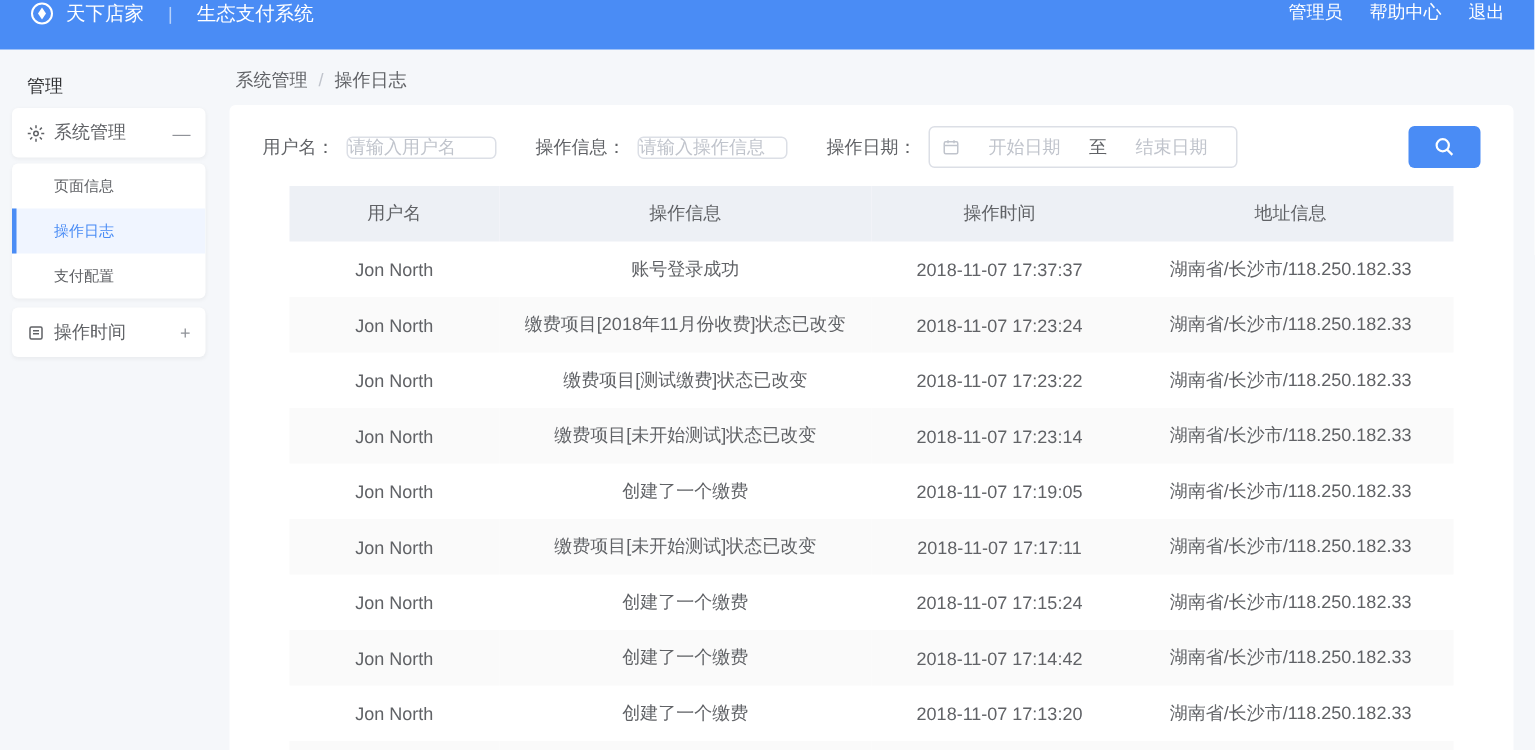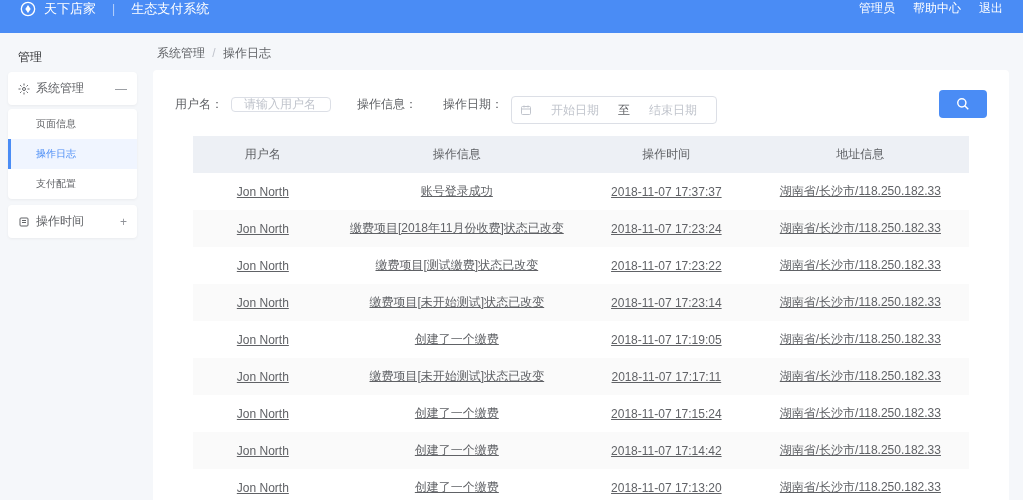--- a/index.html
+++ b/index.html
@@ -26,32 +26,32 @@
     .sidebar-item.active { border-left: 3px solid #4a8cf5; background: #f0f5ff; color: #4a8cf5; padding-left: 25px; }
     
     .main { flex: 1; padding: 12px 14px 20px 8px; }
     .breadcrumb { font-size: 12px; color: #606266; margin-bottom: 8px; padding-left: 4px; }
     .breadcrumb-sep { margin: 0 4px; color: #c0c4cc; }
     
     .content-card { background: #fff; border-radius: 4px; padding: 14px 22px 14px 22px; }
     
     .filter-row { display: flex; align-items: center; gap: 8px; margin-bottom: 12px; }
     .filter-label { font-size: 12px; color: #606266; white-space: nowrap; }
-    .filter-input { height: 15px; border: 1px solid #dcdfe6; border-radius: 4px; padding: 0 12px; font-size: 12px; color: #606266; }
+    .filter-input { height: 15px; border: 1px solid #dcdfe6; border-radius: 4px; padding: 0 0; font-size: 12px; color: #606266; }
     .filter-input::placeholder { color: #c0c4cc; }
-    .date-group { display: inline-flex; align-items: center; border: 1px solid #dcdfe6; border-radius: 4px; height: 28px; padding: 0 8px; gap: 8px; margin-top: 12px; }
+    .date-group { display: inline-flex; align-items: center; border: 1px solid #dcdfe6; border-radius: 4px; height: 28px; padding: 0 8px; gap: 8px; }
     .date-input { border: none; outline: none; font-size: 12px; width: 70px; text-align: center; color: #606266; }
     .date-input::placeholder { color: #c0c4cc; }
     .date-sep { color: #606266; }
     .search-btn { margin-left: auto; width: 48px; height: 28px; background: #4a8cf5; border: none; border-radius: 4px; cursor: pointer; display: flex; align-items: center; justify-content: center; }
     
     .table-wrap { margin: 0 18px; }
     .table { width: 100%; border-collapse: collapse; }
     .table thead th { background: #edf0f5; padding: 10px 8px; font-size: 12px; font-weight: 500; color: #606266; }
-    .table tbody td { padding: 10px 8px; font-size: 12px; color: #606266; text-align: center; text-decoration: underline; }
+    .table tbody td { padding: 10px 8px; font-size: 12px; color: #606266; text-align: center; }
     .table tbody tr:nth-child(even) td { background: #fafafa; }
     .table th:nth-child(1), .table td:nth-child(1) { width: 18%; }
     .table th:nth-child(2), .table td:nth-child(2) { width: 32%; }
     .table th:nth-child(3), .table td:nth-child(3) { width: 22%; }
     .table th:nth-child(4), .table td:nth-child(4) { width: 28%; }
   </style>
 </head>
 <body>
 
 <div class="header">
@@ -104,20 +104,21 @@
       <span class="breadcrumb-sep">/</span>
       <span>操作日志</span>
     </div>
 
     <div class="content-card">
       <div class="filter-row">
         <span class="filter-label">用户名：</span>
         <input class="filter-input" style="width: 100px;" placeholder="请输入用户名">
         <span style="width:10px"></span>
         <span class="filter-label">操作信息：</span>
+        <input class="filter-input" style="width: 100px;" placeholder="请输入操作信息">
         <span style="width:10px"></span>
         <span class="filter-label">操作日期：</span>
         <div class="date-group">
           <svg width="12" height="12" viewBox="0 0 24 24" fill="none" stroke="#c0c4cc" stroke-width="2">
               <rect x="3" y="5" width="18" height="16" rx="2"></rect>
               <line x1="3" y1="10" x2="21" y2="10"></line>
               <line x1="8" y1="3" x2="8" y2="7"></line>
               <line x1="16" y1="3" x2="16" y2="7"></line>
             </svg>
           <input class="date-input" placeholder="开始日期" style="">

